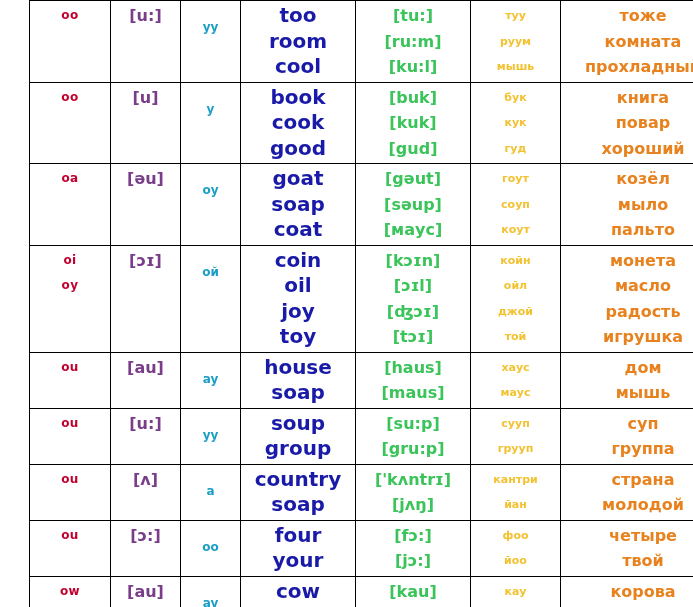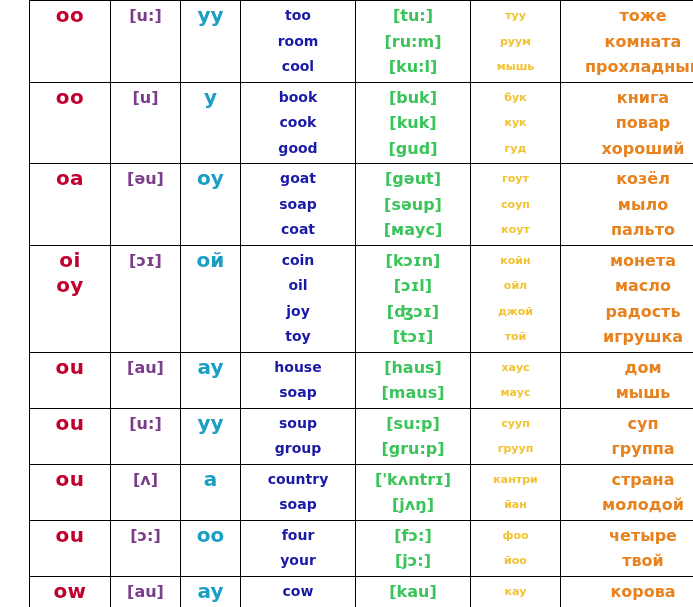--- a/index.html
+++ b/index.html
@@ -41,24 +41,24 @@
     display: block;
     padding-top: 2px;
     padding-bottom: 2px;
   }
   .cell-stack > span {
     display: block;
     white-space: nowrap;
   }
 
   
-  .c-letters  { color: #c2002f; font-size: 20px; letter-spacing: 0.4px; }
+  .c-letters  { color: #c2002f; font-size: 12px; letter-spacing: 0.4px; }
   .c-phonetic { color: #7a3d8a; font-size: 16px; }
-  .c-sound    { color: #1a9ec4; font-size: 20px; }
-  .c-word     { color: #1a1aa8; font-size: 14px; }
+  .c-sound    { color: #1a9ec4; font-size: 12px; margin-top: 12px; }
+  .c-word     { color: #1a1aa8; font-size: 20px; }
   .c-trans    { color: #3ac45a; font-size: 16px; }
   .c-translit { color: #f2c230; font-size: 11px; }
   .c-meaning  { color: #e8821e; font-size: 16px; }
 </style>
 </head>
 <body>
 
 <table id="phonics-table">
   <colgroup>
     <col class="col-letters">

